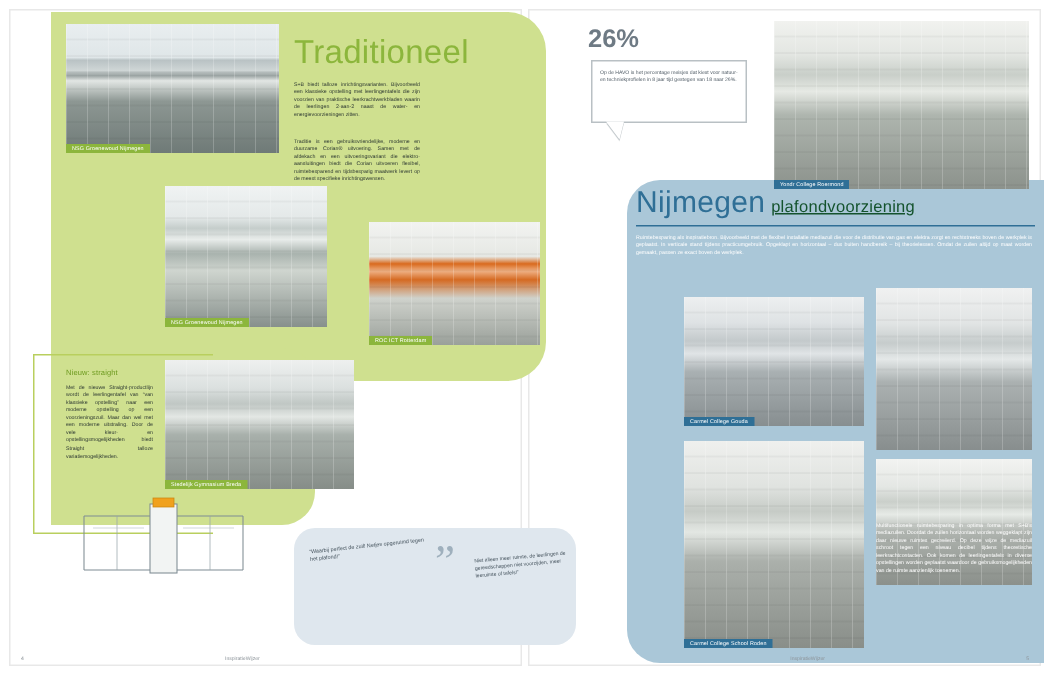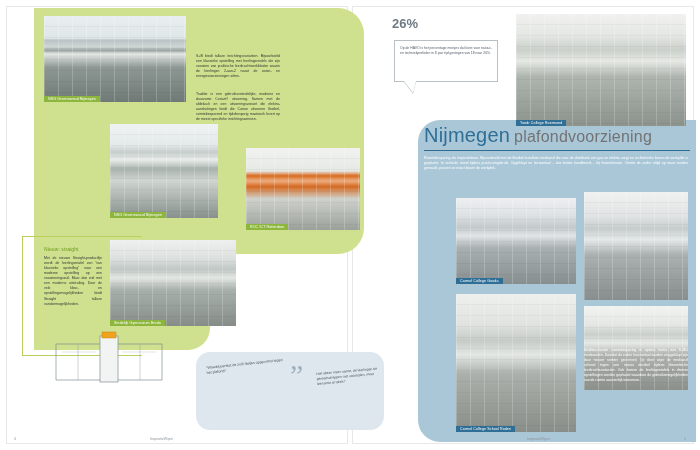--- a/index.html
+++ b/index.html
@@ -125,23 +125,24 @@
     letter-spacing: 0.2px;
   }
   .h-flexibel {
     position: absolute;
     left: 424px; top: 124px;
     font-size: 20px;
     color: #2f6f96;
     letter-spacing: 0.2px;
   }
   .h-flexibel .sub {
-    color: #737373;
-    font-size: 16px;
+    color: #14532d;
+    font-size: 11px;
     margin-left: 4px;
+    text-decoration: underline;
   }
   .rule-blue {
     position: absolute;
     left: 424px; top: 150px;
     width: 266px; height: 1px;
     background: #2f6f96;
   }
 
   
   .body-text {
@@ -186,21 +187,21 @@
     left: 22px; top: 67px;
     width: 0; height: 0;
     border-left: 9px solid transparent;
     border-right: 3px solid transparent;
     border-top: 12px solid #ffffff;
     filter: drop-shadow(0 1px 0 #b9c0c4);
   }
   .callout .pct {
     position: absolute;
     left: 10px; top: 2px;
-    font-size: 13px;
+    font-size: 17px;
     color: #6e7a84;
     font-weight: bold;
   }
 
   
   .quote-mark {
     position: absolute;
     left: 290px; top: 360px;
     font-size: 30px;
     color: #9fb0bd;
@@ -258,20 +259,21 @@
 
 <div class="spread">
 
   <div class="page-left"></div>
   <div class="page-right"></div>
 
   <div class="panel-green"></div>
   <div class="panel-green-2"></div>
   <div class="outline-box"></div>
 
+  <div class="h-traditioneel">Traditioneel</div>
 
   <div class="photo lab1" style="left:44px; top:16px; width:142px; height:86px;">
     <div class="overlay"></div>
     <div class="cap cap-green">NSG Groenewoud Nijmegen</div>
   </div>
 
   <div class="photo lab2" style="left:110px; top:124px; width:108px; height:94px;">
     <div class="overlay"></div>
     <div class="cap cap-green">NSG Groenewoud Nijmegen</div>
   </div>

